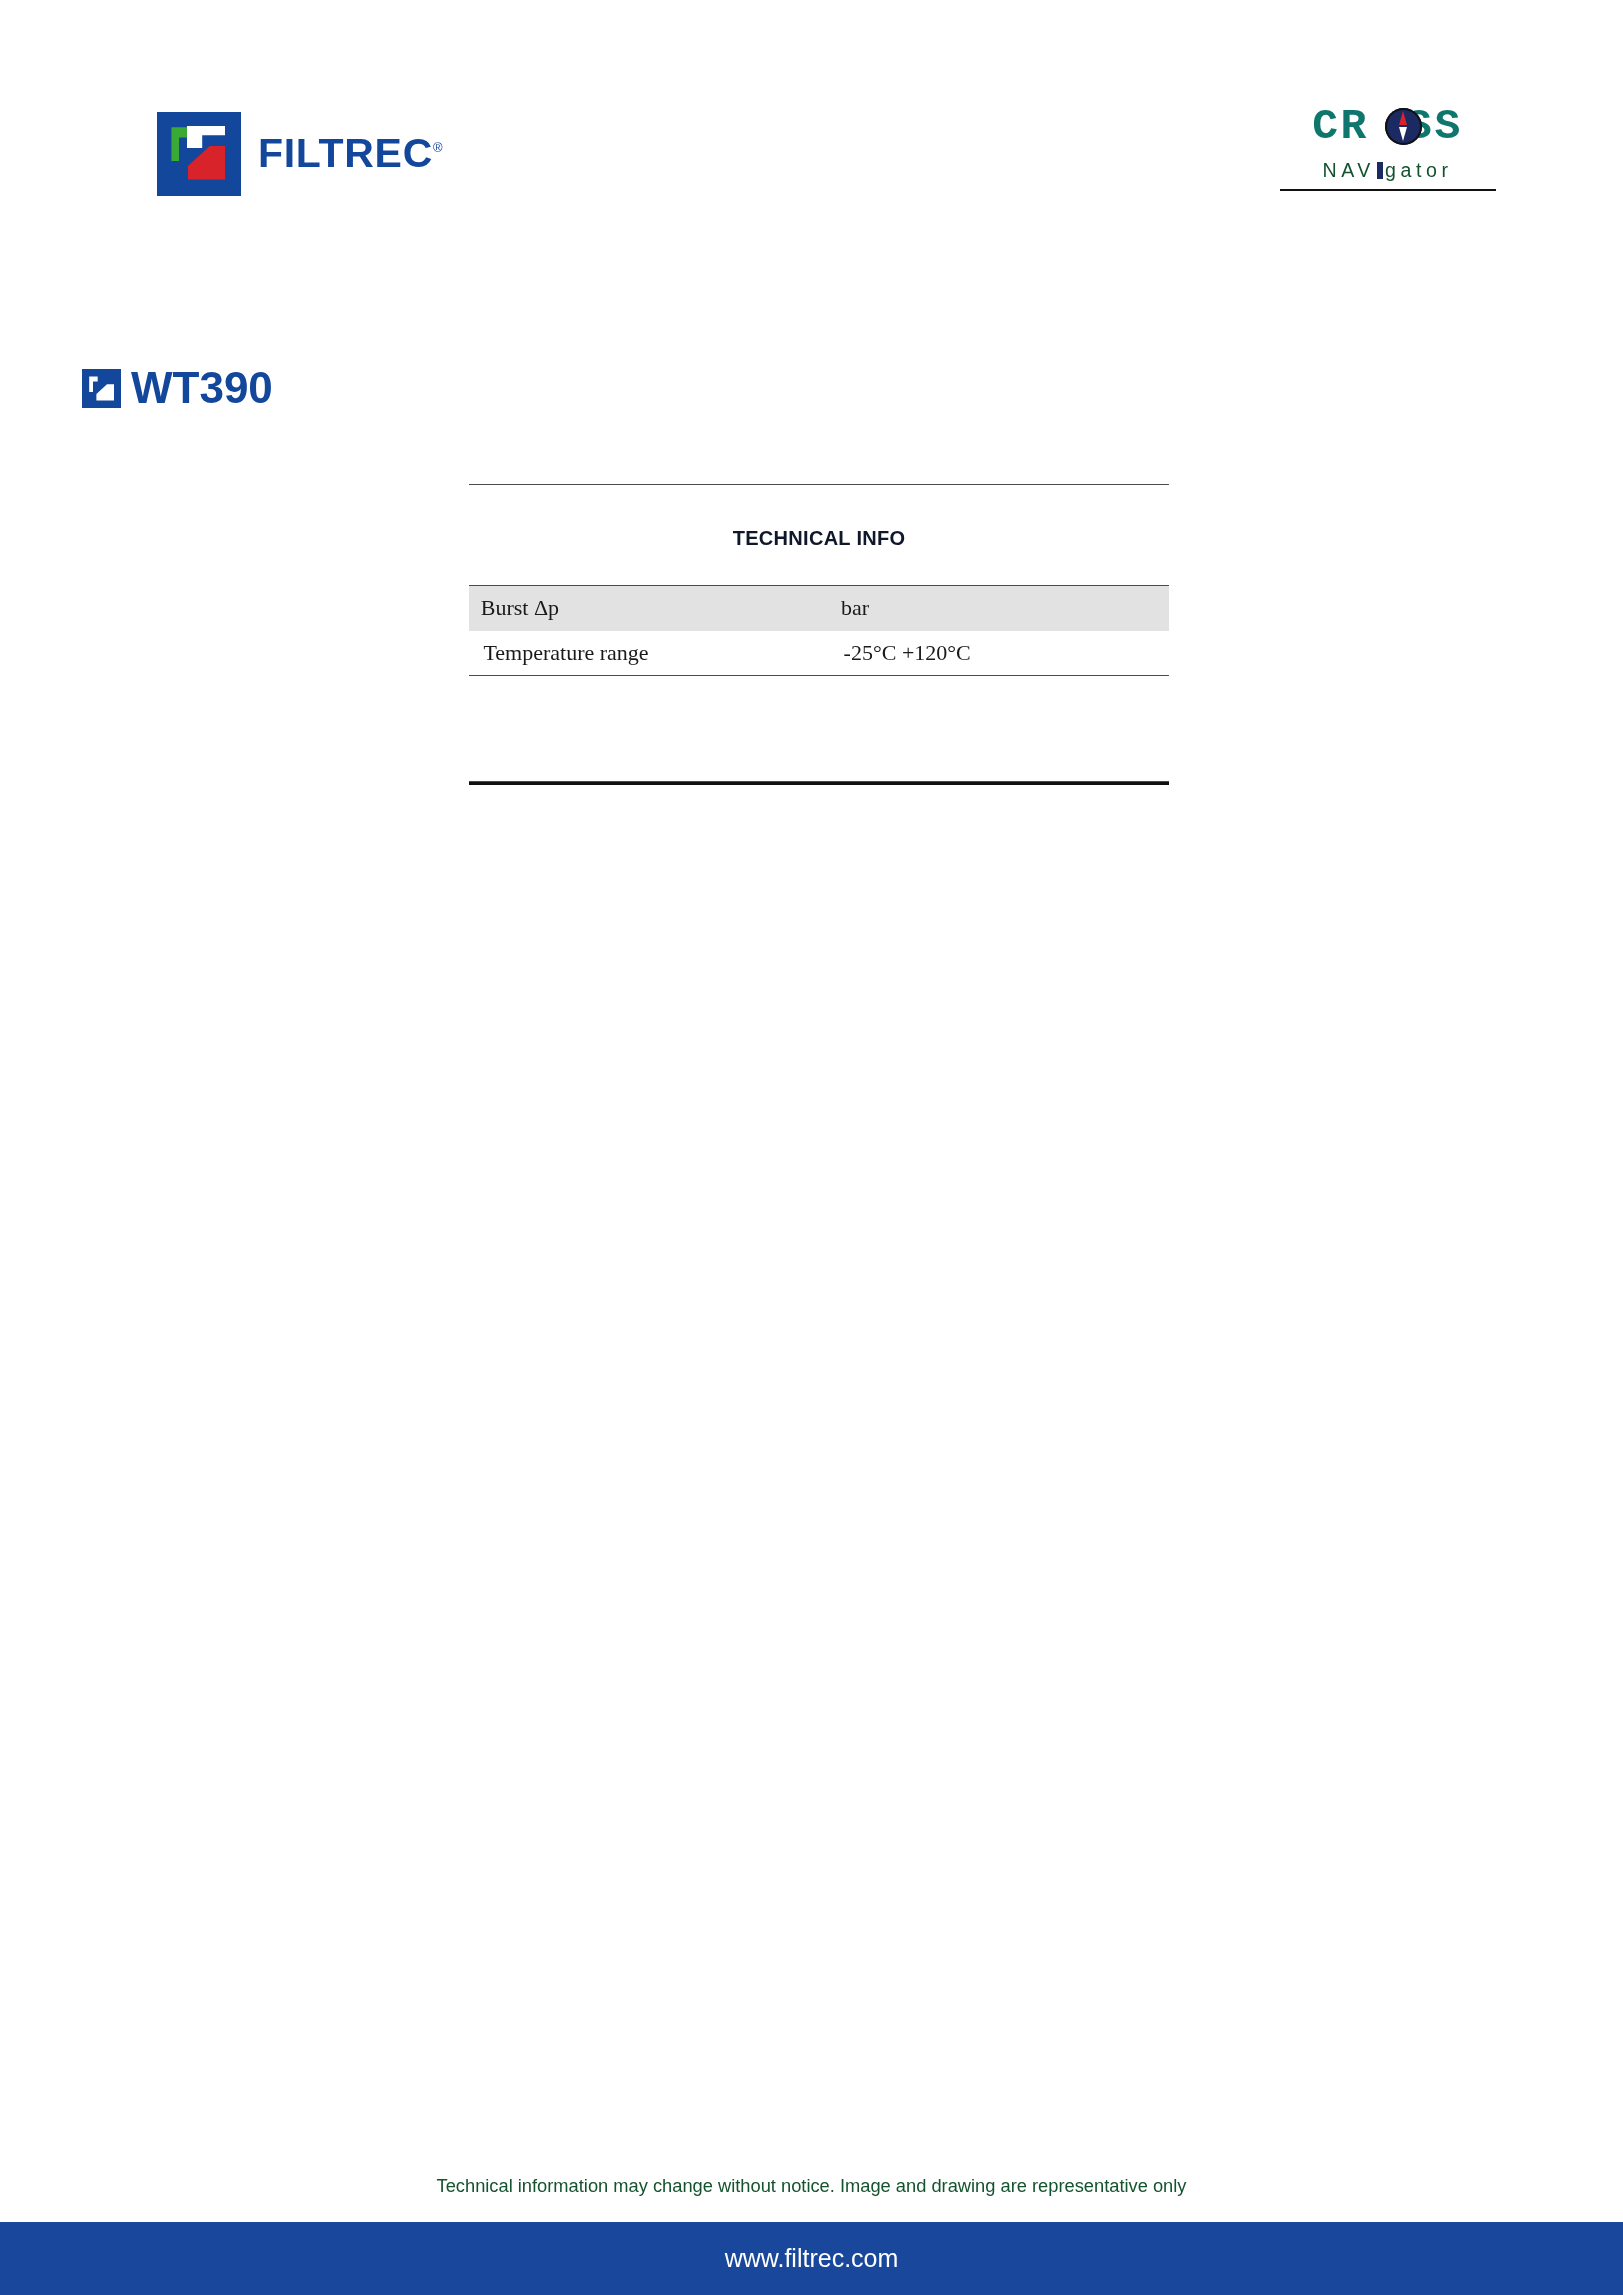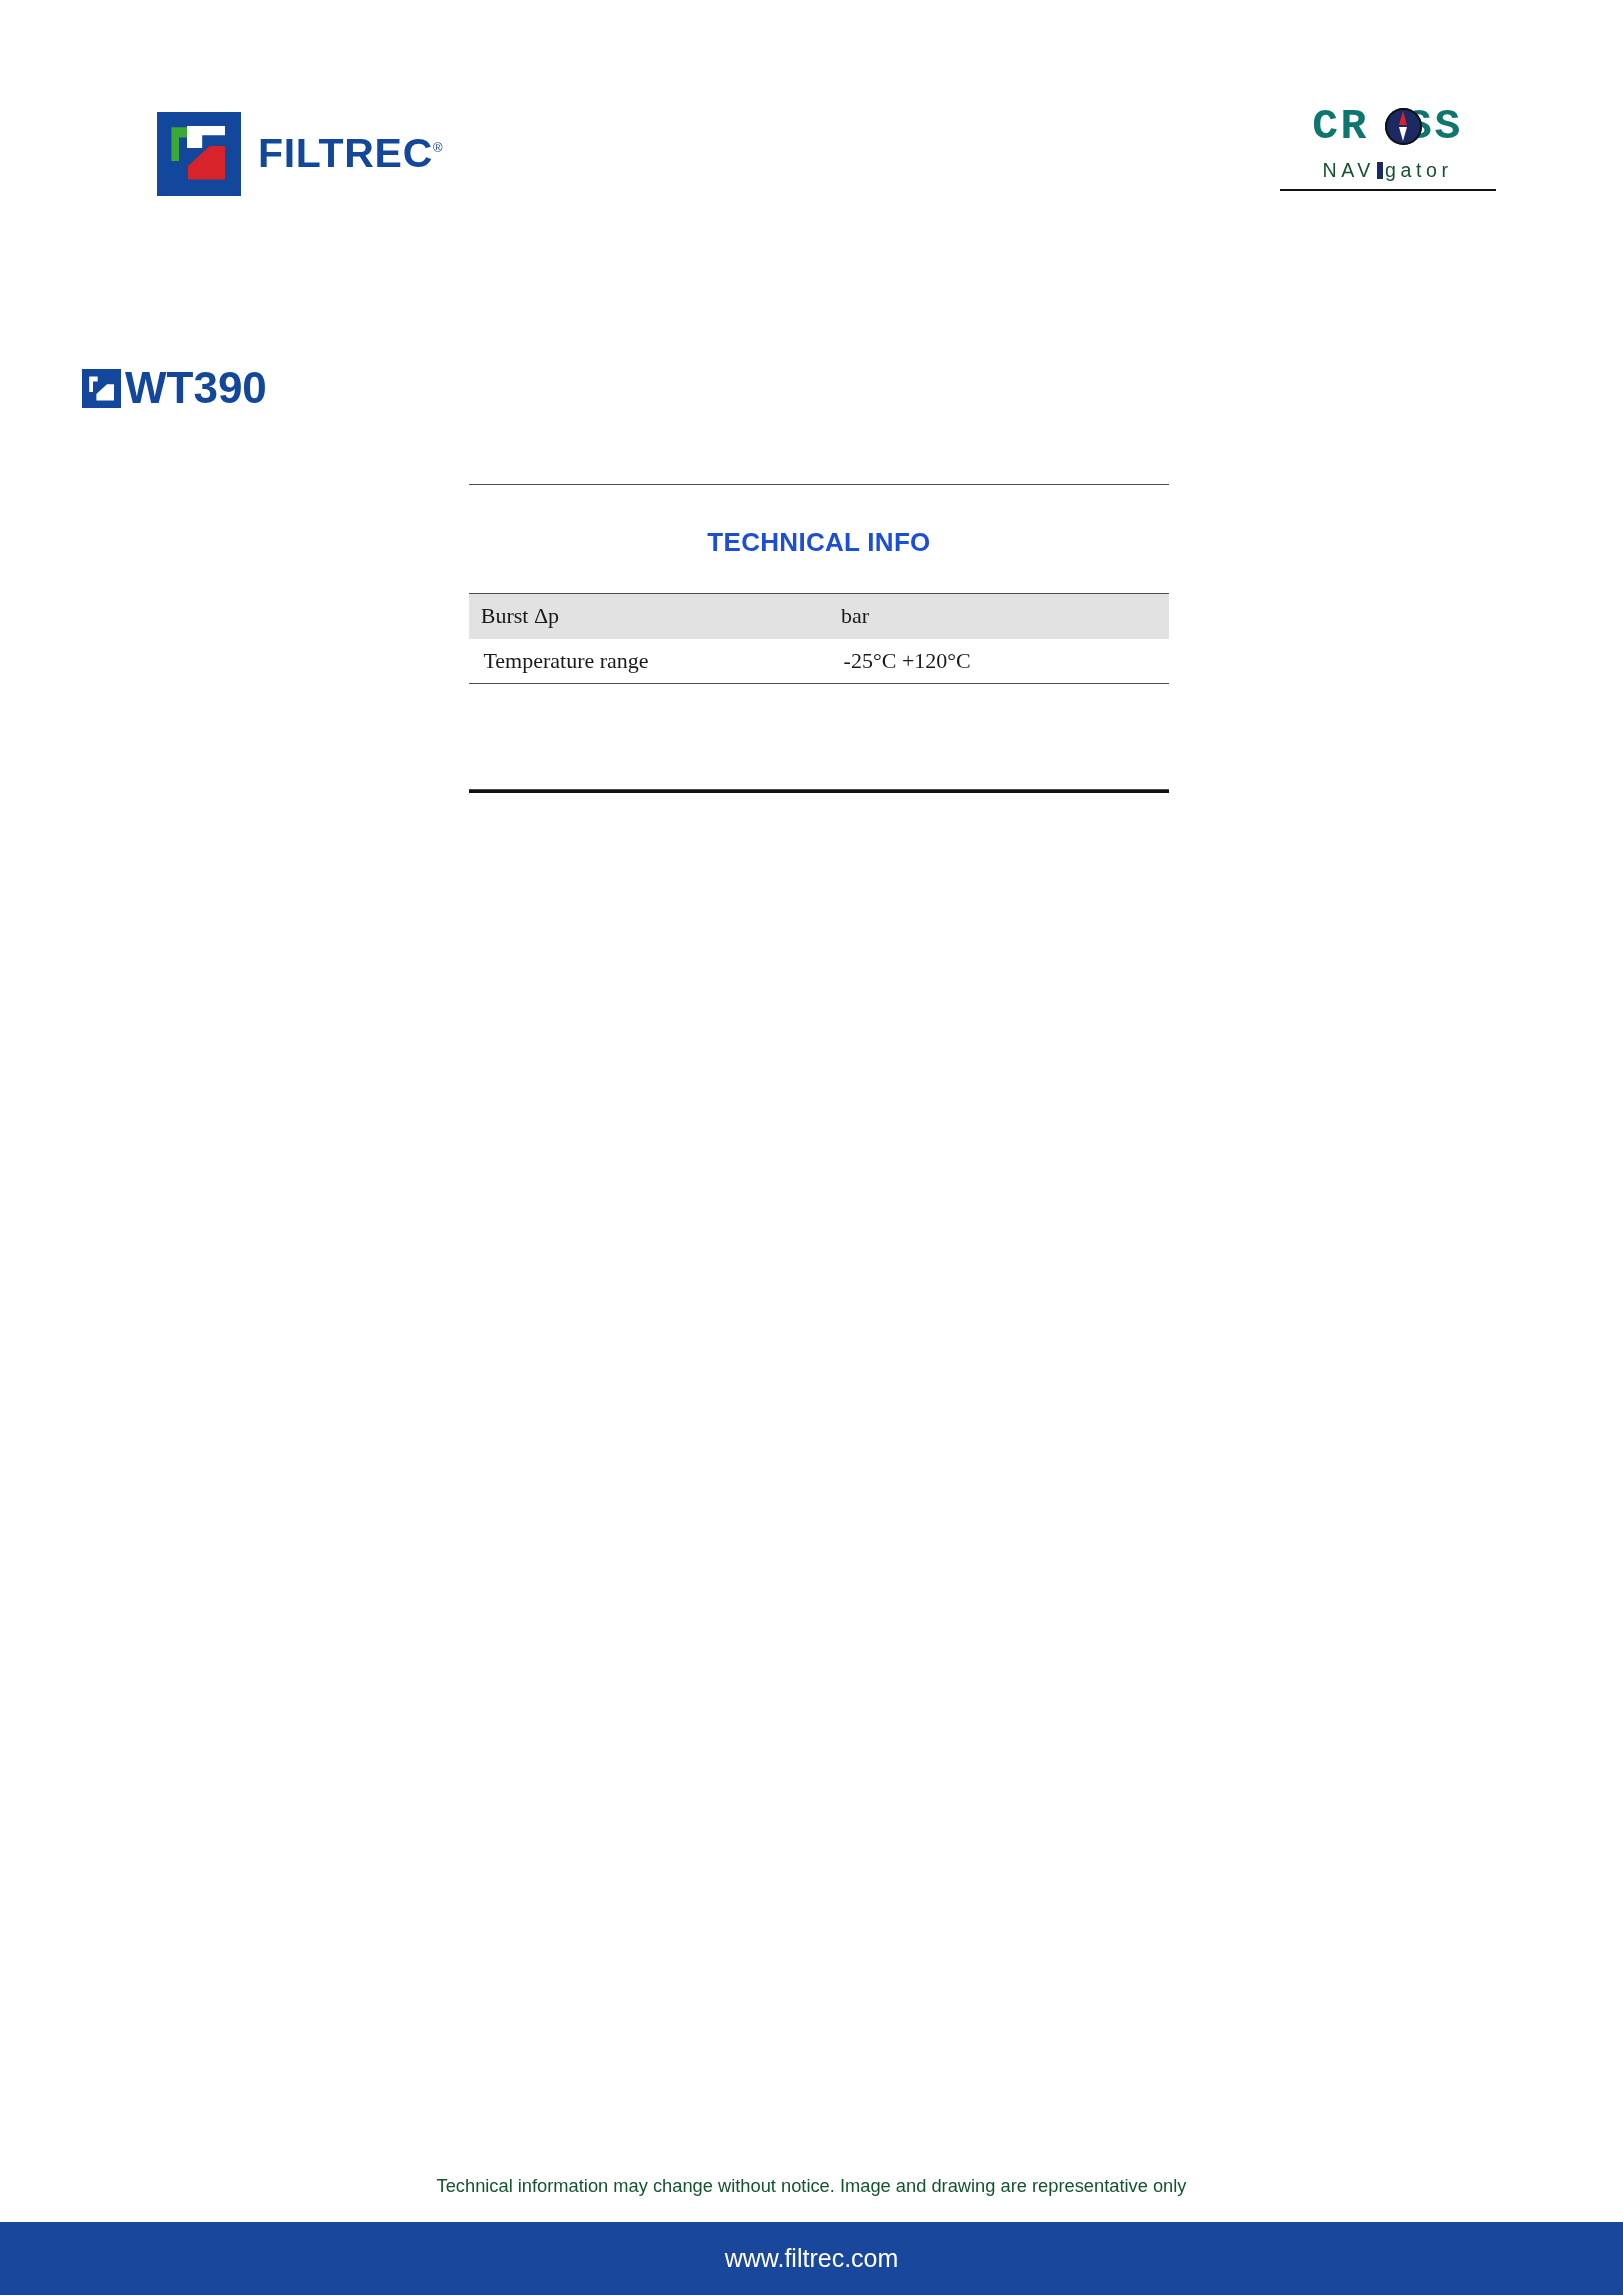--- a/index.html
+++ b/index.html
@@ -182,42 +182,42 @@
     position: absolute;
     left: 14.4px; top: 15.7px;
     width: 17.7px; height: 16.4px;
     background: #ffffff;
     clip-path: polygon(0 60%, 60% 0, 100% 0, 100% 100%, 0 100%);
   }
   .product-name {
     font-size: 44px;
     font-weight: bold;
     color: #12479b;
-    margin-left: 4px;
+    margin-left: 10px;
     line-height: 1;
   }
 
   
   .content {
     position: absolute;
     left: 469px;
     top: 484px;
     width: 700px;
   }
 
   .rule-top {
     height: 1.3px;
     background: #4a4a4a;
     width: 100%;
   }
 
   .section-heading {
     text-align: center;
-    color: #1d4ed8;
-    font-size: 26px;
+    color: #0f172a;
+    font-size: 20px;
     font-weight: bold;
     letter-spacing: 0.3px;
   }
 
   .tech-heading { margin: 42px 0 35px 0; }
 
   table.tech-table {
     width: 100%;
     border-collapse: collapse;
     font-size: 22px;

